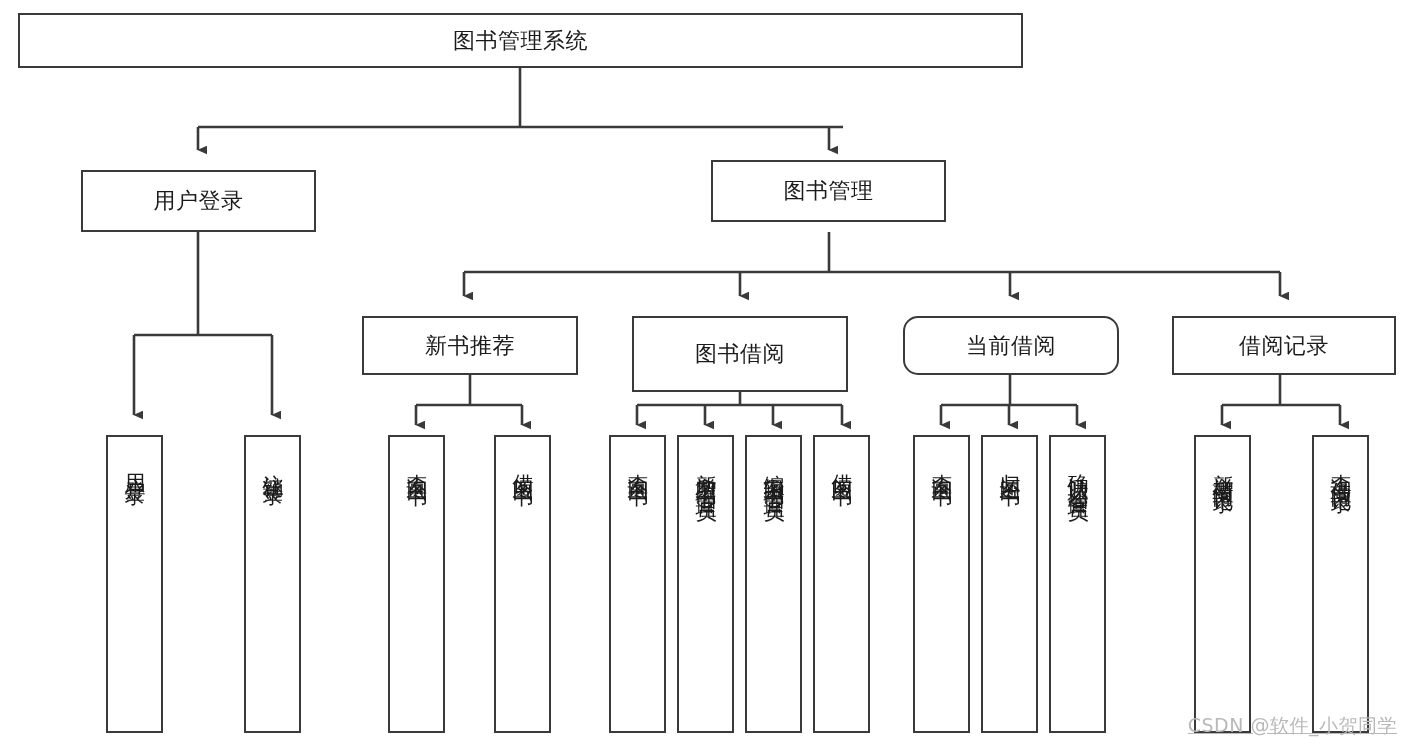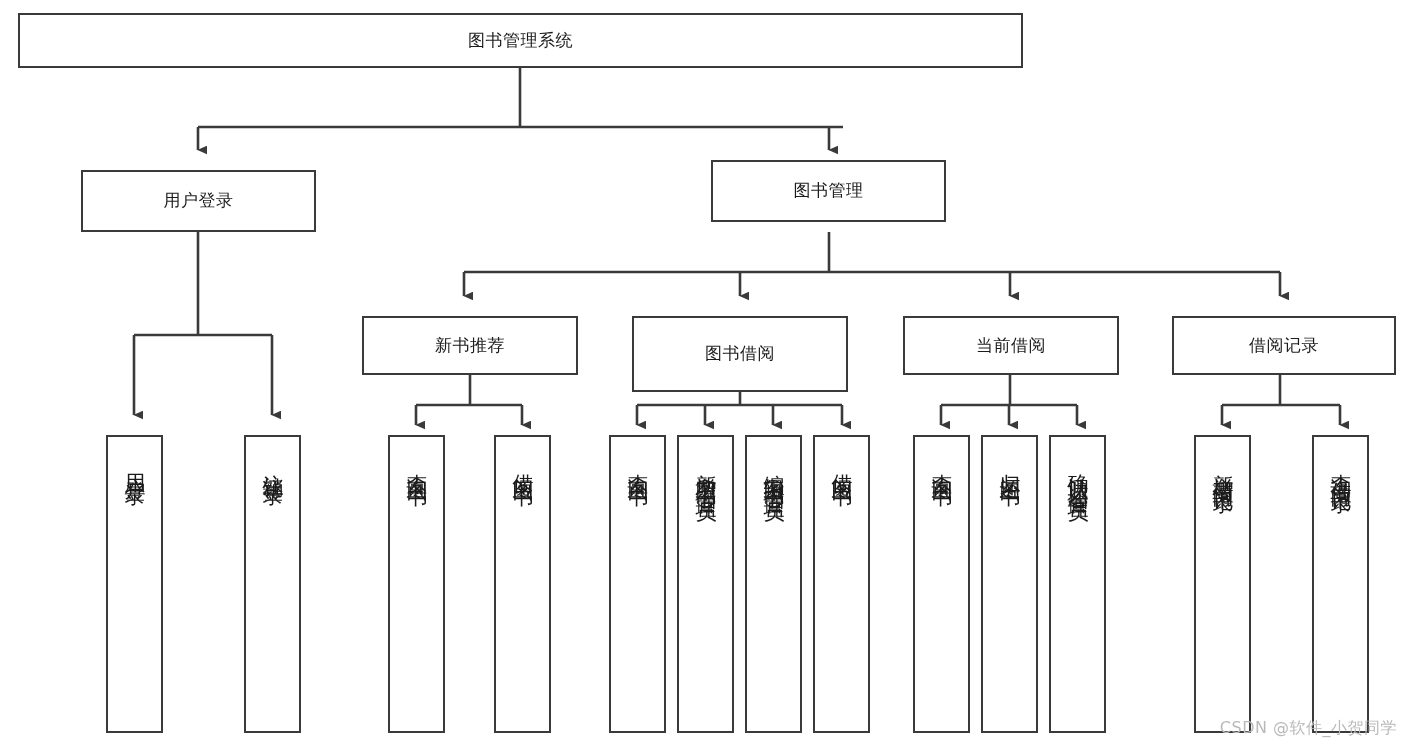--- a/index.html
+++ b/index.html
@@ -33,21 +33,21 @@
     box-sizing: border-box;
     background: #ffffff;
     border: 2px solid #3a3a3a;
     display: flex;
     align-items: center;
     justify-content: center;
     z-index: 3;
   }
   .node-label {
     color: #1b1b1b;
-    font-size: 17px;
+    font-size: 22px;
     line-height: 1.15;
     letter-spacing: 0.5px;
     white-space: nowrap;
   }
   .node.vertical {
     align-items: flex-start;
     padding-top: 20px;
   }
   .node.vertical .node-label {
     writing-mode: vertical-rl;
@@ -56,25 +56,26 @@
     font-size: 21px;
     letter-spacing: 4px;
     line-height: 1;
     white-space: nowrap;
   }
   #watermark {
     position: absolute;
     right: 8px;
     bottom: 8px;
     color: #b9b9b9;
-    font-size: 16px;
+    font-size: 19px;
     letter-spacing: 0.5px;
     z-index: 5;
     user-select: none;
     white-space: nowrap;
+    text-decoration: underline;
   }
 </style>
 </head>
 <body>
 
 <div id="diagram-root">
 
   <svg class="connectors" viewBox="0 0 1405 747" xmlns="http://www.w3.org/2000/svg">
     <defs>
       <marker id="arrowhead" markerWidth="9" markerHeight="10" refX="4.5" refY="9.4" orient="auto" markerUnits="userSpaceOnUse">
@@ -135,21 +136,21 @@
   <div class="node" style="left:711px; top:160px; width:235px; height:62px;">
     <span class="node-label">图书管理</span>
   </div>
 
   <div class="node" style="left:362px; top:316px; width:216px; height:59px;">
     <span class="node-label">新书推荐</span>
   </div>
   <div class="node" style="left:632px; top:316px; width:216px; height:76px;">
     <span class="node-label">图书借阅</span>
   </div>
-  <div class="node" style="left:903px; top:316px; width:216px; height:59px;">
+  <div class="node" style="left:903px; top:316px; width:216px; height:59px;border-radius:15px;">
     <span class="node-label">当前借阅</span>
   </div>
   <div class="node" style="left:1172px; top:316px; width:224px; height:59px;">
     <span class="node-label">借阅记录</span>
   </div>
 
   <div class="node vertical" style="left:106px; top:435px; width:57px; height:298px;">
     <span class="node-label">用户登录</span>
   </div>
   <div class="node vertical" style="left:244px; top:435px; width:57px; height:298px;">

